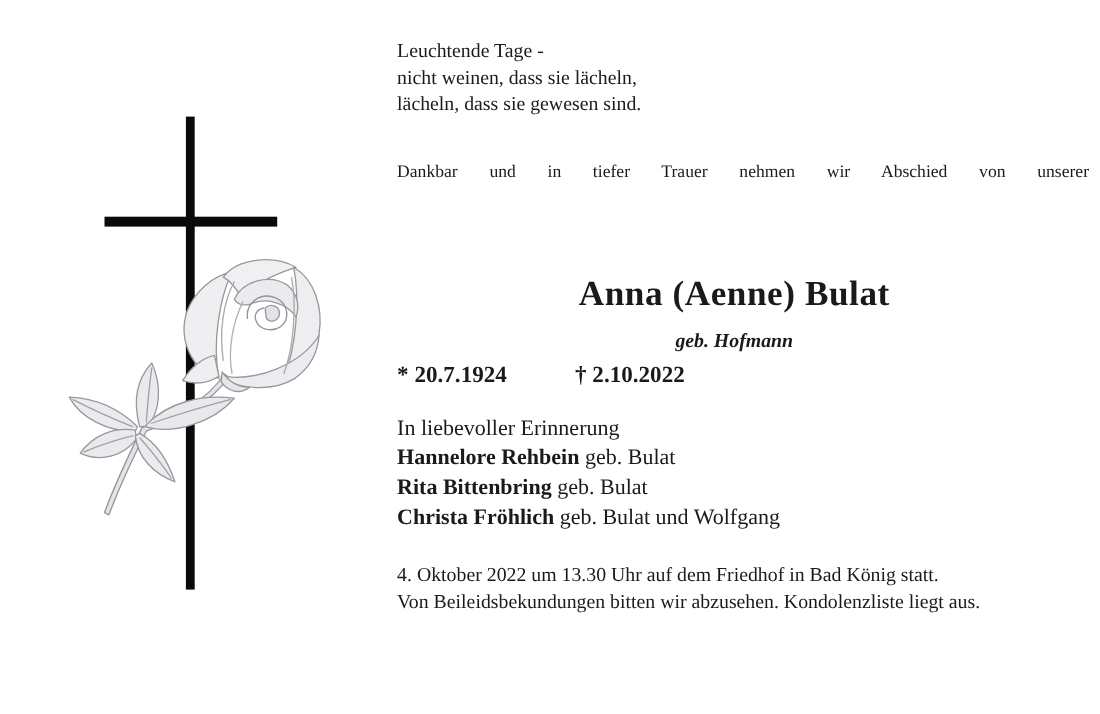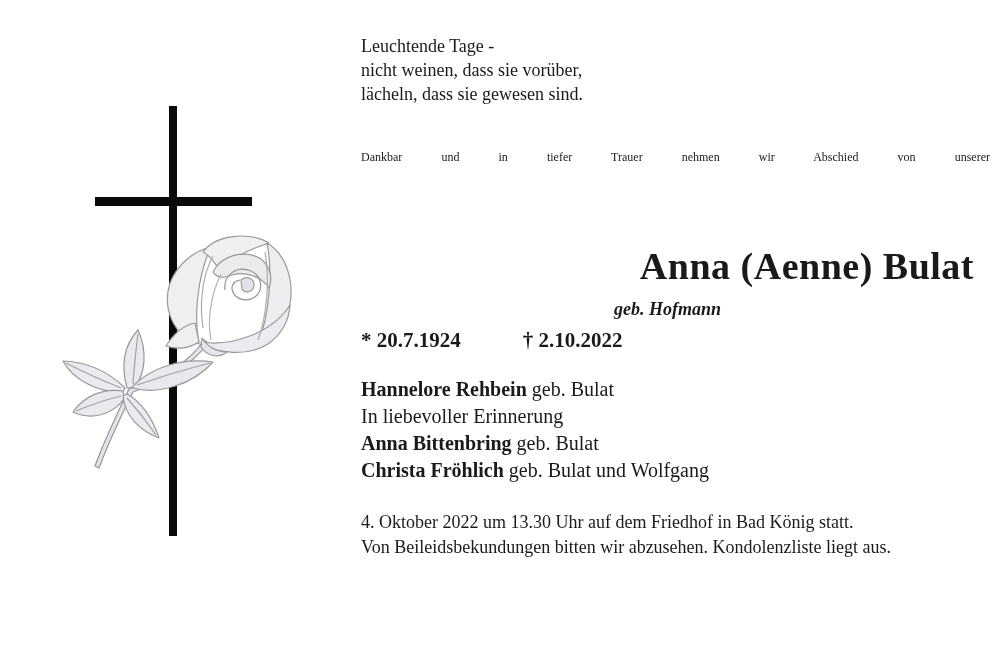--- a/index.html
+++ b/index.html
@@ -14,25 +14,25 @@
   }
   
   .cross-bar{position:absolute;background:#0a0a0a;z-index:1;}
   .cross-v{left:149px;top:106px;width:8px;height:430px;}
   .cross-h{left:75px;top:197px;width:157px;height:9px;}
   
   .rose-svg{position:absolute;left:33px;top:228px;width:250px;height:265px;z-index:2;}
   
   .blk{position:absolute;line-height:24px;font-size:18px;}
   .epigraph{left:341px;top:34px;width:620px;}
-  .intro{left:341px;top:144px;width:629px;font-size:12px;line-height:26px;}
+  .intro{left:341px;top:144px;width:629px;font-size:16px;line-height:26px;}
   .justify-line{text-align:justify;text-align-last:justify;}
   .name{
     left:341px;top:240px;width:613px;
-    text-align:right;font-size:38px;line-height:52px;font-weight:bold;
+    text-align:center;font-size:32px;line-height:52px;font-weight:bold;
     letter-spacing:0.5px;white-space:nowrap;
   }
   .maiden{left:341px;top:298px;width:613px;text-align:center;font-size:18px;line-height:22px;font-weight:bold;font-style:italic;}
   .dates{left:341px;top:327px;width:613px;text-align:left;font-size:21px;line-height:26px;font-weight:bold;}
   .dates .birth{margin-right:62px;}
   .mourners{left:341px;top:376px;width:629px;font-size:20px;line-height:27px;}
   .mourners .bold{font-weight:bold;}
   .details{left:341px;top:510px;width:631px;font-size:18px;line-height:24.5px;}
 </style>
 </head>
@@ -74,39 +74,39 @@
       <path d="M150,100 C146,74 150,46 160,28" fill="none" stroke="#aaaaae"></path>
       <path d="M205,112 C214,88 217,50 212,24" fill="none" stroke="#aaaaae"></path>
       <path d="M168,46 C158,66 154,92 158,112" fill="none" stroke="#b2b2b6"></path>
 
       <path d="M149,110 C155,119 164,124 174,124 C165,131 154,128 148,119 Z" fill="#e6e6ea"></path>
     </g>
   </svg>
 
   <div class="blk epigraph">
     <div>Leuchtende Tage -</div>
-    <div>nicht weinen, dass sie vorüber,</div>
+    <div>nicht weinen, dass sie lächeln,</div>
     <div>lächeln, dass sie gewesen sind.</div>
   </div>
 
   <div class="blk intro">
     <div class="justify-line">Dankbar und in tiefer Trauer nehmen wir Abschied von unserer</div>
   </div>
 
   <div class="blk name">Anna (Aenne) Bulat</div>
   <div class="blk maiden">geb. Hofmann</div>
 
   <div class="blk dates">
     <span class="birth">* 20.7.1924</span><span>† 2.10.2022</span>
   </div>
 
   <div class="blk mourners">
+    <div>In liebevoller Erinnerung</div>
     <div><span class="bold">Hannelore Rehbein</span><span> geb. Bulat</span></div>
-    <div>In liebevoller Erinnerung</div>
-    <div><span class="bold">Anna Bittenbring</span><span> geb. Bulat</span></div>
+    <div><span class="bold">Rita Bittenbring</span><span> geb. Bulat</span></div>
     <div><span class="bold">Christa Fröhlich</span><span> geb. Bulat und Wolfgang</span></div>
   </div>
 
   <div class="blk details">
     <div>4. Oktober 2022 um 13.30 Uhr auf dem Friedhof in Bad König statt.</div>
     <div>Von Beileidsbekundungen bitten wir abzusehen. Kondolenzliste liegt aus.</div>
   </div>
 
 </div>
 

